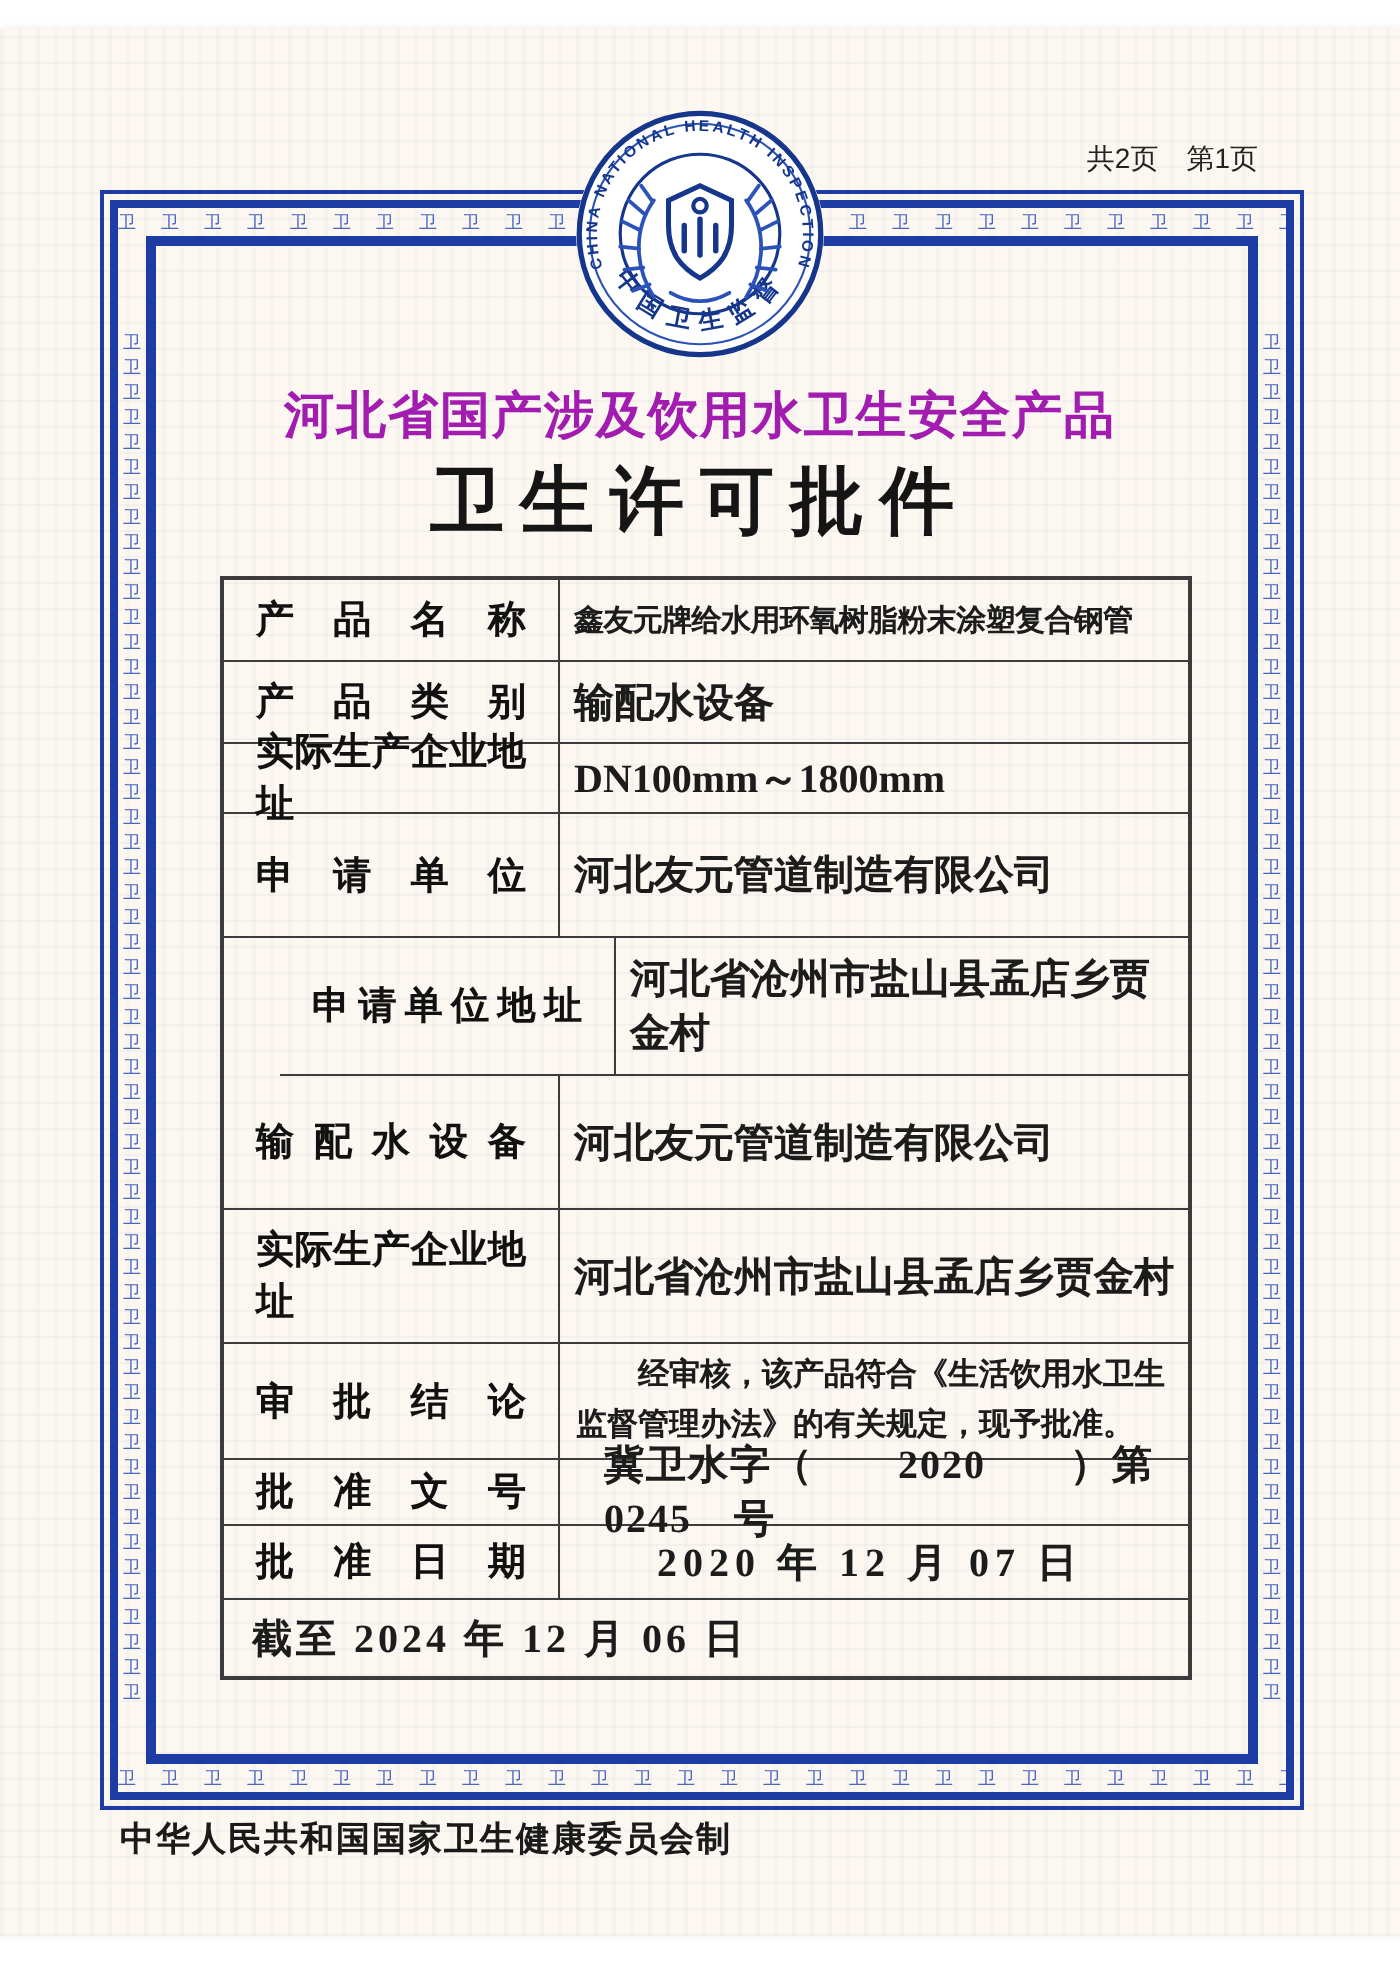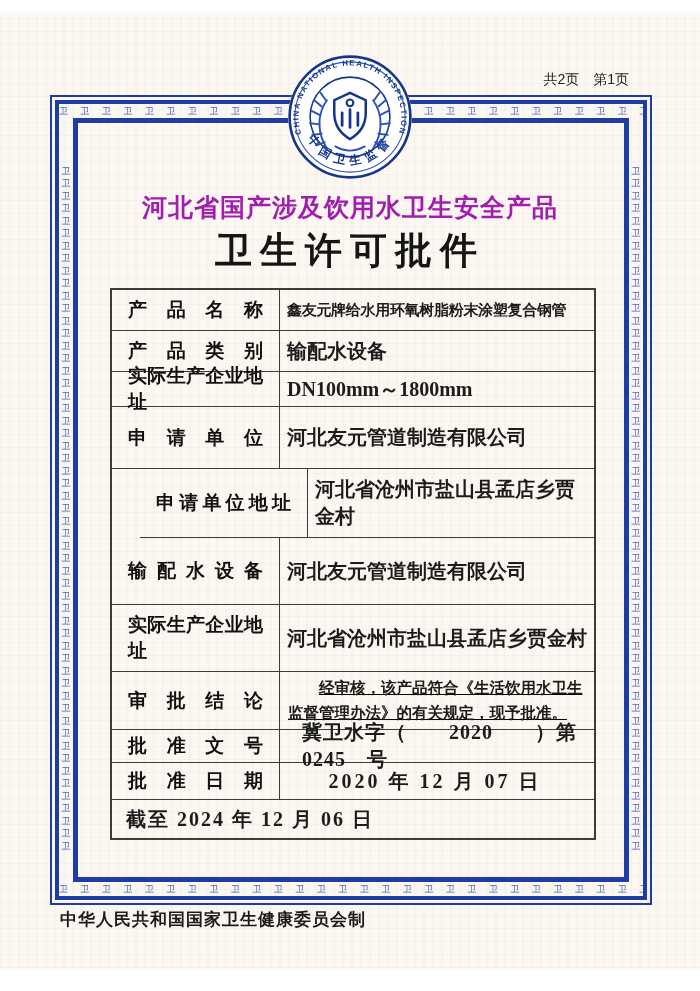--- a/index.html
+++ b/index.html
@@ -91,21 +91,21 @@
     font-family:"Liberation Sans", sans-serif;font-weight:bold;
     font-size:19px;color:#111;
     text-align:justify;text-align-last:justify;
   }
   .value{flex:1;padding-left:7px;padding-right:4px;}
   .value span{
     font-family:"Liberation Serif", serif;font-weight:bold;
     font-size:20px;color:#1c1c1c;
   }
   .r1 .value span{font-size:15px;letter-spacing:-0.3px;}
-  .r8 .value{padding:4px 8px;text-decoration:underline;}
+  .r8 .value{padding:4px 8px;}
   .r8 .value span{
     display:block;font-size:15.5px;line-height:1.55;text-indent:2em;
   }
   .r9 .value{padding-left:22px;}
   .r9 .value span{white-space:pre-wrap;letter-spacing:1px;}
   .r10 .value{justify-content:center;padding-left:0;}
   .r10 .value span{letter-spacing:3px;}
   .r11 .value{padding-left:14px;}
   .r11 .value span{letter-spacing:2px;font-family:Liberation Serif, serif;}
 

